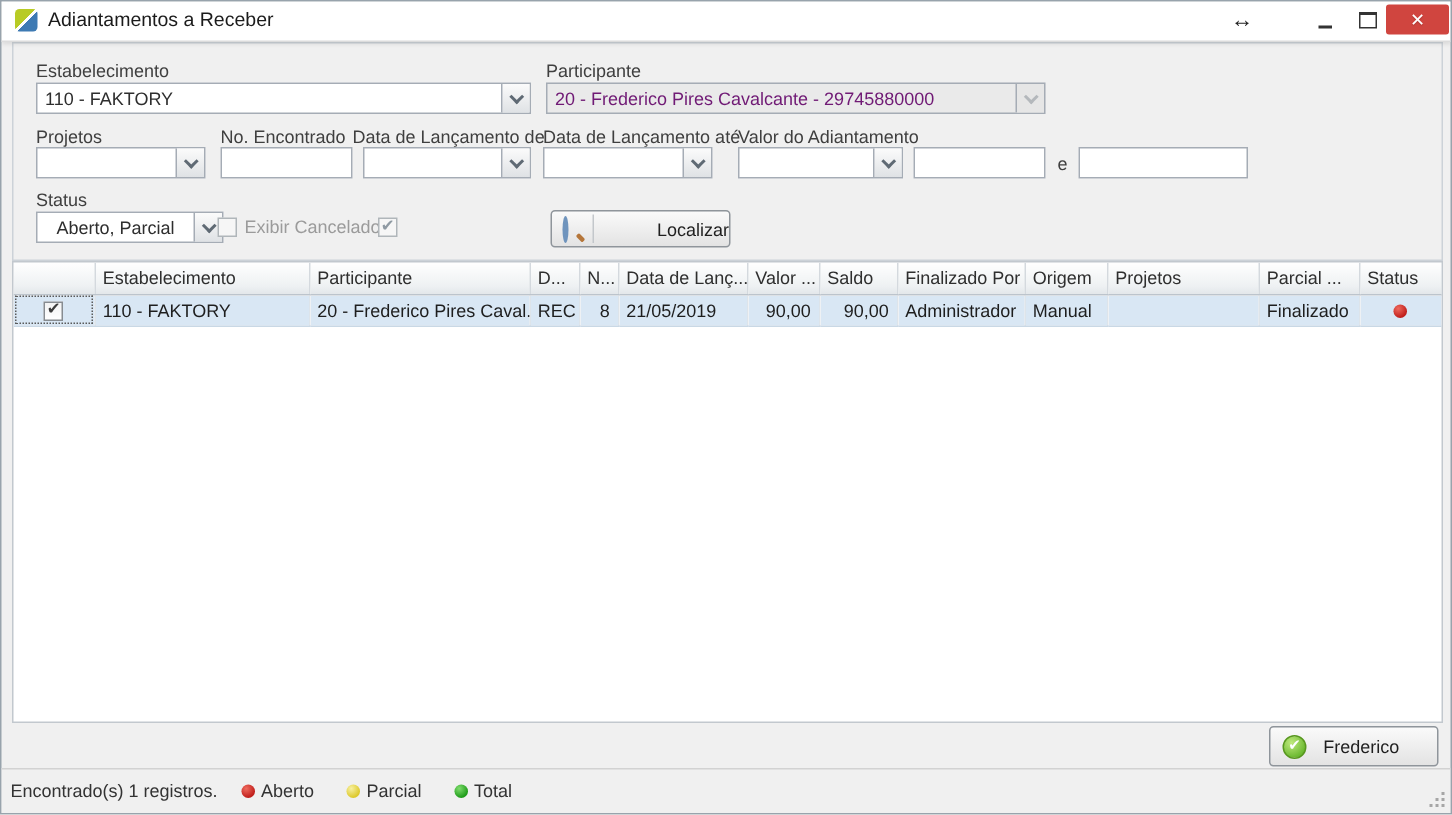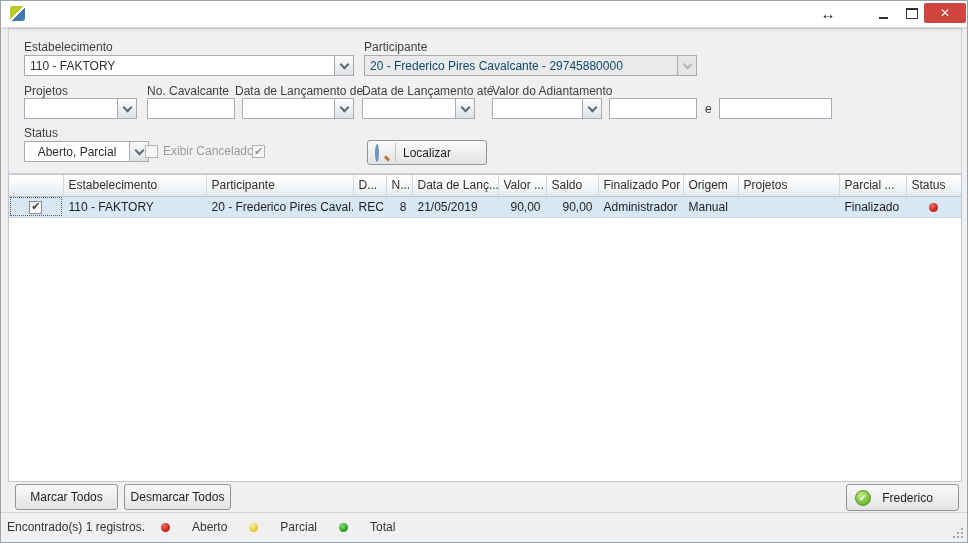--- a/index.html
+++ b/index.html
@@ -27,35 +27,35 @@
                   border:1px solid #ccd2d8; background:#f0f0f0; box-sizing:border-box; }
   .flabel { position:absolute; font-size:12px; color:#3f3f3f; white-space:nowrap; }
   .flabel.dis { color:#9b9b9b; }
   .combo { position:absolute; height:21px; background:#fff; border:1px solid #a5acb5;
            box-sizing:border-box; display:flex; align-items:center; font-size:12px; color:#2e2e2e; }
   .combo .val { flex:1; padding:0 5px; white-space:nowrap; overflow:hidden; }
   .combo .arrow-btn { width:18px; align-self:stretch; border-left:1px solid #a5acb5;
                       background:linear-gradient(#fbfbfb,#dfe2e5); display:flex; align-items:center; justify-content:center; }
   .chev { width:5px; height:5px; border-right:2px solid #5f6a74; border-bottom:2px solid #5f6a74;
           transform:rotate(45deg); margin-top:-3px; }
-  .combo.disabled { background:#eaeaea; color:#0c4a6e; }
+  .combo.disabled { background:#eaeaea; color:#701a75; }
   .combo.disabled .arrow-btn { background:#e6e6e6; }
   .combo.disabled .chev { border-color:#b4b8bc; }
   .tinput { position:absolute; height:21px; background:#fff; border:1px solid #a5acb5; box-sizing:border-box; }
 
   .cb { position:absolute; width:13px; height:13px; border:1px solid #b0b6ba; background:#f6f6f6;
         box-sizing:border-box; display:flex; align-items:center; justify-content:center; }
   .cb .mark { font-size:11px; line-height:11px; color:#8f9aa3; visibility:hidden; margin-top:-1px; }
   .cb.checked .mark { visibility:visible; }
 
   .btn { position:absolute; border:1px solid #8f959b; border-radius:3px;
          background:linear-gradient(#fafafa,#e3e3e3); font-size:12px; color:#1f1f1f;
          display:flex; align-items:center; justify-content:center; box-sizing:border-box; }
   .btn-localizar { left:358px; top:111px; width:120px; height:25px; }
-  .btn-localizar .btxt { flex:1; text-align:center; }
+  .btn-localizar .btxt { flex:1; text-align:right; }
   .mag { position:absolute; left:7px; top:5px; width:14px; height:14px; }
   .mag .lens { width:8px; height:8px; border:2px solid #6f94bd; border-radius:50%;
                background:radial-gradient(circle at 35% 35%, #ffffff, #cfe0f0); }
   .mag .handle { position:absolute; width:6px; height:3px; background:#b5763a; right:-1px; bottom:0;
                  transform:rotate(45deg); border-radius:1px; }
   .mag-sep { position:absolute; left:27px; top:2px; bottom:2px; width:1px; background:#c3c7cb; }
 
   
   .grid-wrap { position:absolute; left:7px; top:173px; width:954px; height:308px; background:#fff;
                border:1px solid #c2c8ce; box-sizing:border-box; overflow:hidden; }
@@ -88,34 +88,35 @@
             background:radial-gradient(circle at 35% 30%, #bfe97d, #6ab82f 75%);
             border:1px solid #58971f; box-sizing:border-box;
             display:flex; align-items:center; justify-content:center;
             color:#fff; font-size:10px; line-height:10px; }
 
   
   .statusbar { position:absolute; left:0; right:0; bottom:0; height:29px; background:#f0f0f0;
                border-top:1px solid #d2d2d2; font-size:12px; color:#333; }
   .found-text { position:absolute; left:6px; top:7px; }
   .legend { position:absolute; left:160px; top:7px; display:flex; gap:22px; align-items:center; }
-  .legend .li { display:flex; align-items:center; gap:22px; }
+  .legend .li { display:flex; align-items:center; gap:4px; }
   .grip { position:absolute; right:4px; bottom:4px; width:10px; height:10px; }
   .grip i { position:absolute; width:2px; height:2px; background:#a6a6a6; }
   .grip i:nth-child(1){ right:0; bottom:0; } .grip i:nth-child(2){ right:4px; bottom:0; }
   .grip i:nth-child(3){ right:8px; bottom:0; } .grip i:nth-child(4){ right:0; bottom:4px; }
   .grip i:nth-child(5){ right:4px; bottom:4px; } .grip i:nth-child(6){ right:0; bottom:8px; }
 </style>
 </head>
 <body>
 
 <div class="window">
 
   <div class="titlebar">
     <span class="app-icon"></span>
+    <span class="win-title">Adiantamentos a Receber</span>
     <span class="ctrl ctrl-arrow">↔</span>
     <span class="ctrl ctrl-min">
         <span class="minbar"></span>
       </span>
     <span class="ctrl ctrl-max">
         <span class="maxbox"></span>
       </span>
     <span class="ctrl ctrl-close">✕</span>
   </div>
 
@@ -138,21 +139,21 @@
     </div>
 
     <span class="flabel" style="left:15px; top:55px;">Projetos</span>
     <div class="combo" style="left:15px; top:69px; width:113px;">
       <span class="val"></span>
       <span class="arrow-btn">
           <span class="chev"></span>
         </span>
     </div>
 
-    <span class="flabel" style="left:138px; top:55px;">No. Cavalcante</span>
+    <span class="flabel" style="left:138px; top:55px;">No. Encontrado</span>
     <input class="tinput" style="left: 138px; top: 69px; width: 88px;" value="">
 
     <span class="flabel" style="left:226px; top:55px;">Data de Lançamento de</span>
     <div class="combo" style="left:233px; top:69px; width:112px;">
       <span class="val"></span>
       <span class="arrow-btn">
           <span class="chev"></span>
         </span>
     </div>
 
@@ -251,26 +252,20 @@
         <td></td>
         <td>Finalizado</td>
         <td class="c-center">
           <span class="dot dot-red"></span>
         </td>
       </tr>
     </tbody>
       </table>
   </div>
 
-  <div class="btn btn-marcar">
-    <span class="btxt">Marcar Todos</span>
-  </div>
-  <div class="btn btn-desmarcar">
-    <span class="btxt">Desmarcar Todos</span>
-  </div>
   <div class="btn btn-selecionar">
     <span class="okicon">✔</span>
     <span class="btxt">Frederico</span>
   </div>
 
   <div class="statusbar">
     <span class="found-text">Encontrado(s) 1 registros.</span>
     <div class="legend">
       <span class="li">
         <span class="dot dot-red"></span>

